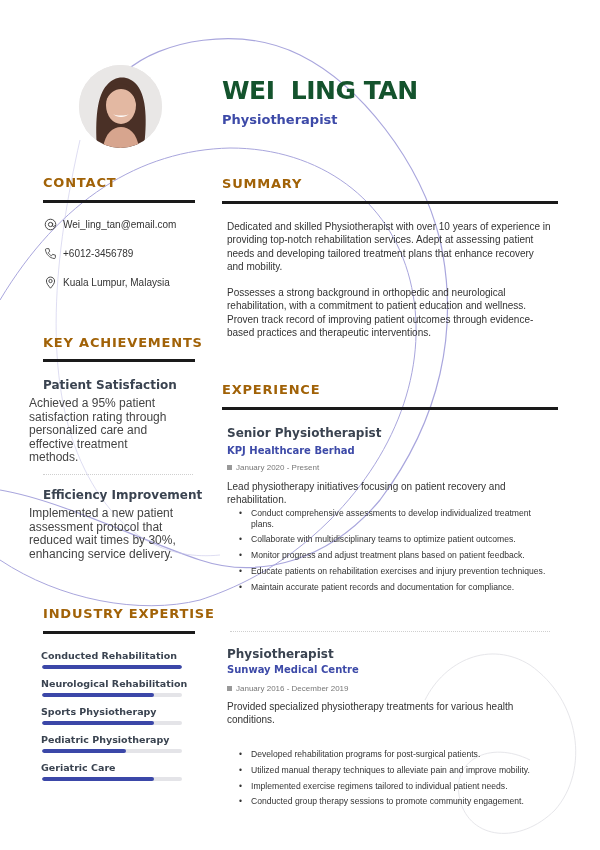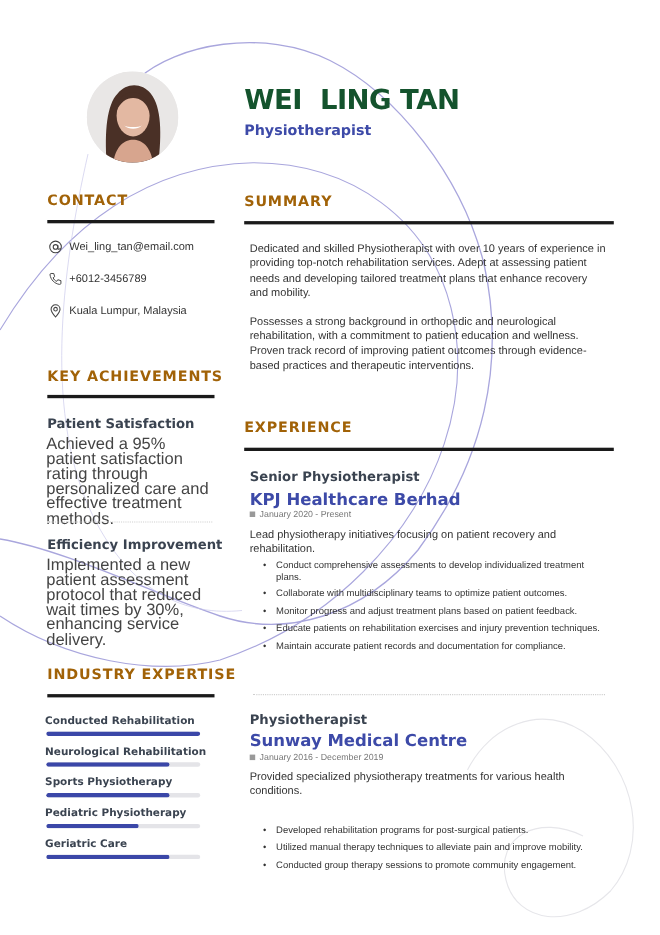--- a/index.html
+++ b/index.html
@@ -17,34 +17,34 @@
   
   .sec-h { position: absolute; font-family: "DejaVu Sans", sans-serif; font-weight: bold; font-size: 13px; letter-spacing: 0.8px; color: #a16207; }
   .rule { position: absolute; height: 3px; background: #1a1a1a; }
 
   
   .contact-row { position: absolute; left: 44px; display: flex; align-items: center; gap: 6px; font-size: 10px; color: #333; }
   .contact-row svg { width: 13px; height: 13px; }
 
   
   .ach-title { position: absolute; left: 43px; font-family: "DejaVu Sans", sans-serif; font-weight: 600; font-size: 12px; color: #3a4350; }
-  .ach-desc { position: absolute; left: 42px; width: 150px; font-size: 15px; line-height: 13.5px; color: #444; }
+  .ach-desc { position: absolute; left: 29px; width: 150px; font-size: 12px; line-height: 13.5px; color: #444; }
   .dots { position: absolute; height: 0; border-top: 1px dotted #cfcfcf; }
 
   
   .skill-label { position: absolute; left: 41px; font-family: "DejaVu Sans", sans-serif; font-size: 9.5px; font-weight: 600; color: #3a4350; }
   .skill-track { position: absolute; left: 42px; width: 140px; height: 4px; background: #e4e4e8; border-radius: 2px; overflow: hidden; }
   .skill-fill { height: 100%; background: #3b47a8; border-radius: 2px; }
 
   
   .summary-p { position: absolute; left: 227px; width: 325px; font-size: 10px; line-height: 13.3px; color: #333; }
 
   
   .job-title { position: absolute; left: 227px; font-family: "DejaVu Sans", sans-serif; font-size: 12px; font-weight: 600; color: #3a4350; }
-  .company { position: absolute; left: 227px; font-family: "DejaVu Sans", sans-serif; font-size: 15px; font-weight: bold; color: #3d4aa8; }
+  .company { position: absolute; left: 227px; font-family: "DejaVu Sans", sans-serif; font-size: 10px; font-weight: bold; color: #3d4aa8; }
   .dates { position: absolute; left: 227px; font-size: 8px; color: #777; display: flex; align-items: center; gap: 4px; }
   .cal { display: inline-block; width: 5px; height: 5px; background: #999; }
   .job-desc { position: absolute; left: 227px; width: 320px; font-size: 10px; line-height: 13px; color: #333; }
   .bullets { position: absolute; left: 237px; width: 315px; list-style: none; }
   .bullets li { position: relative; padding-left: 14px; font-size: 8.6px; line-height: 10.5px; color: #333; margin-bottom: 5.3px; }
   .bullets li::before { content: "•"; position: absolute; left: 2px; top: 0; color: #333; }
 </style>
 </head>
 <body>
 
@@ -158,15 +158,16 @@
   <div class="job-title" style="top:647px;">Physiotherapist</div>
   <div class="company" style="top:664px;">Sunway Medical Centre</div>
   <div class="dates" style="top:684px;">
     <span class="cal"></span>
     <span>January 2016 - December 2019</span>
   </div>
   <div class="job-desc" style="top:700px;">Provided specialized physiotherapy treatments for various health conditions.</div>
   <ul class="bullets" style="top:727px;margin-top:22px;">
     <li>Developed rehabilitation programs for post-surgical patients.</li>
     <li>Utilized manual therapy techniques to alleviate pain and improve mobility.</li>
+    <li>Implemented exercise regimens tailored to individual patient needs.</li>
     <li>Conducted group therapy sessions to promote community engagement.</li>
   </ul>
 </div>
 
 </body></html>

